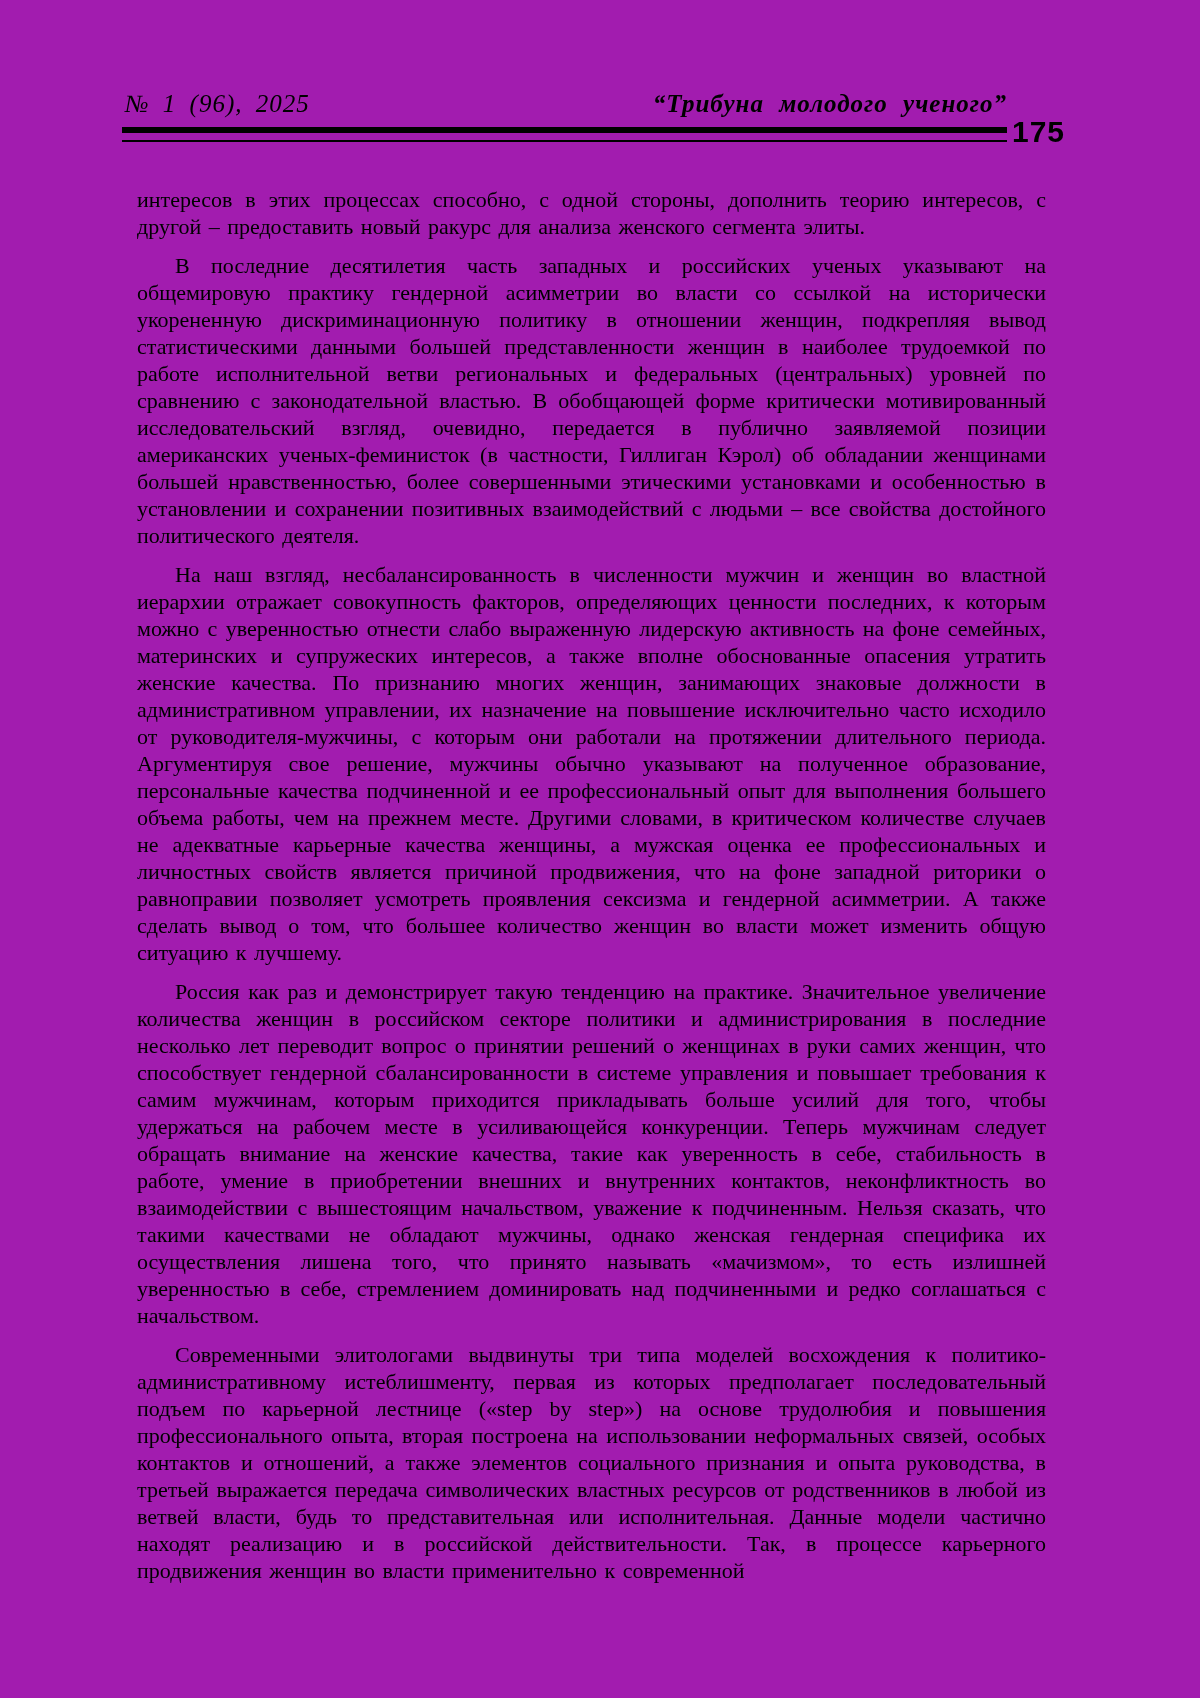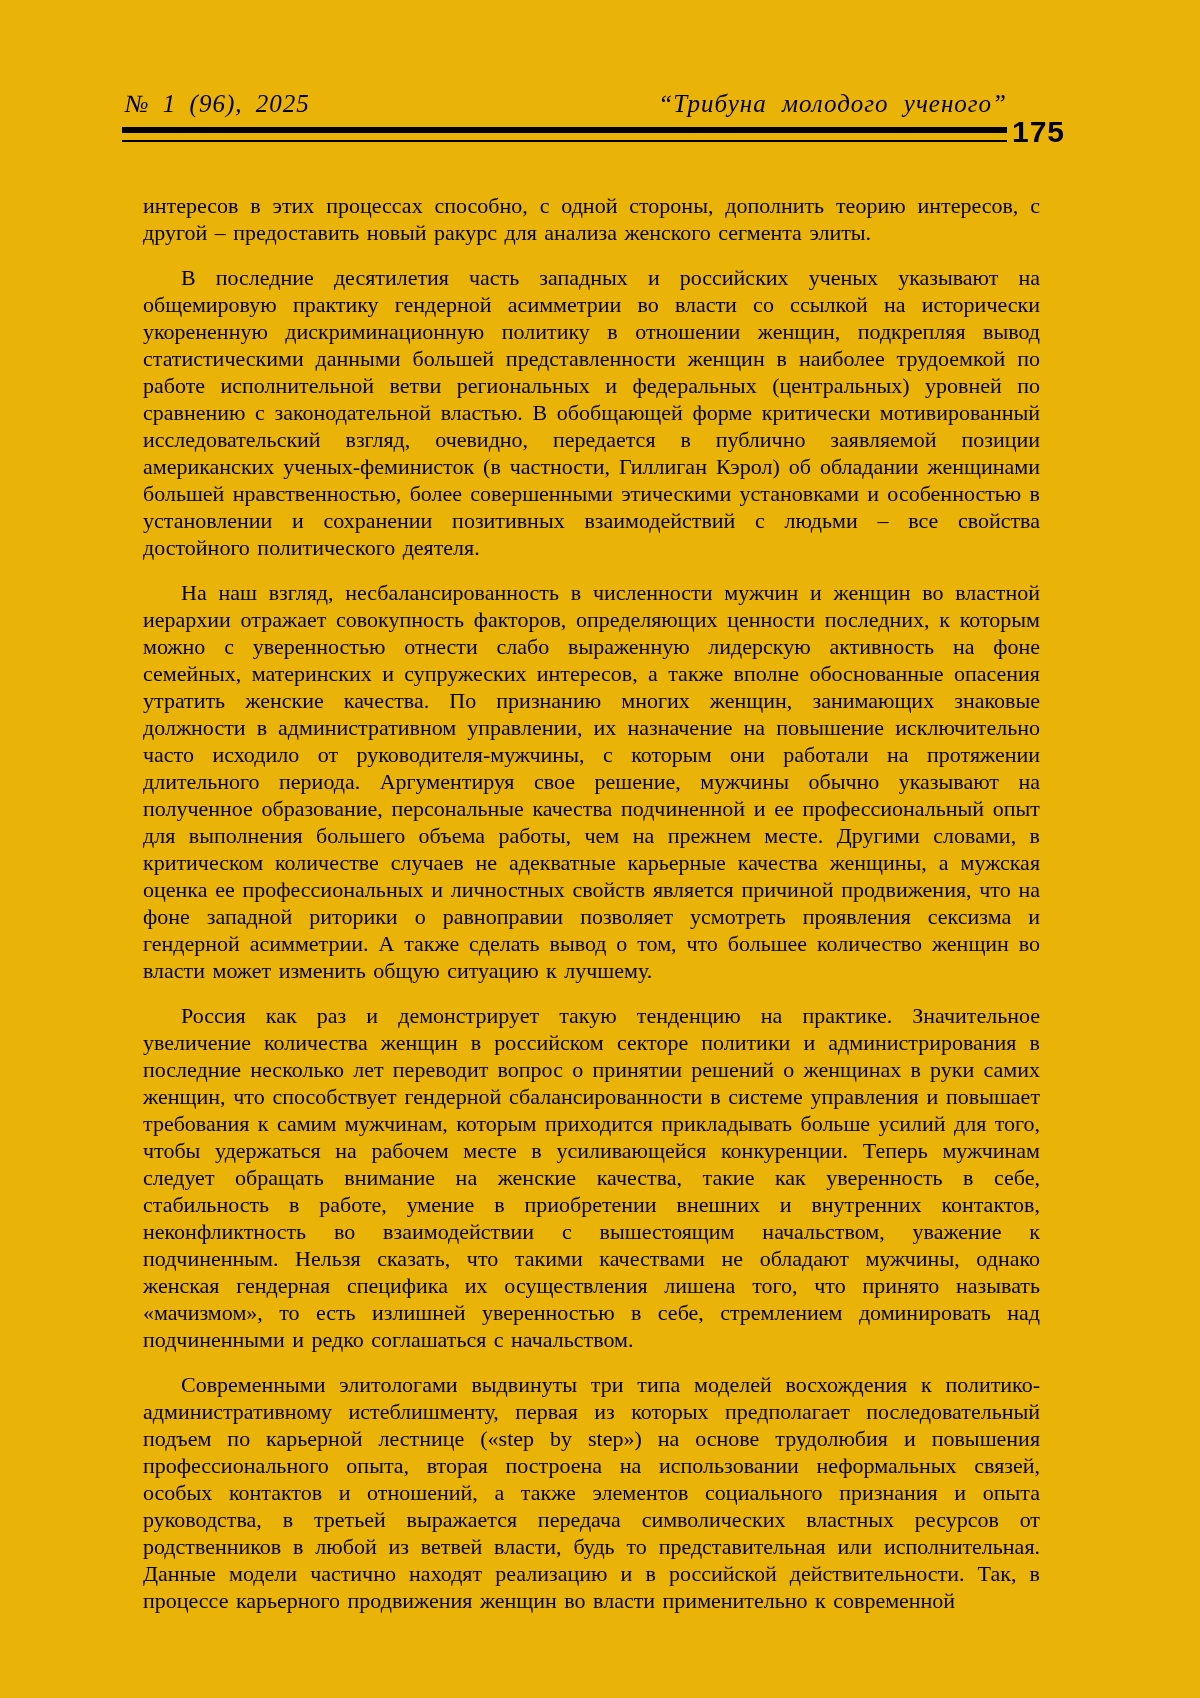--- a/index.html
+++ b/index.html
@@ -5,21 +5,21 @@
   html, body {
     margin: 0;
     padding: 0;
     background: #e8e8e8;
   }
   .page {
     position: relative;
     width: 1200px;
     height: 1698px;
     margin: 0 auto;
-    background: #eab308;
+    background: #a21caf;
     color: #000000;
     overflow: hidden;
   }
   
   .header-issue {
     position: absolute;
     left: 125px;
     top: 90px;
     font-family: "Liberation Serif", serif;
     font-style: italic;
@@ -33,20 +33,21 @@
     left: 122px;
     top: 90px;
     width: 885px;
     text-align: right;
     font-family: "Liberation Serif", serif;
     font-style: italic;
     font-size: 25px;
     letter-spacing: 1px;
     word-spacing: 8px;
     white-space: nowrap;
+    font-weight: bold;
   }
   .rule-thick {
     position: absolute;
     left: 122px;
     top: 127px;
     width: 885px;
     height: 6px;
     background: #000000;
   }
   .rule-thin {
@@ -73,21 +74,21 @@
     left: 125px;
     top: 174px;
     width: 933px;
     font-family: "Liberation Serif", serif;
     font-size: 22px;
     line-height: 27px;
     text-align: justify;
     word-spacing: 2px;
   }
   .article p {
-    margin: 18px;
+    margin: 12px;
     padding: 0;
     text-indent: 38px;
   }
   .article p.continuation {
     text-indent: 0;
   }
 </style>
 </head>
 <body>
 

